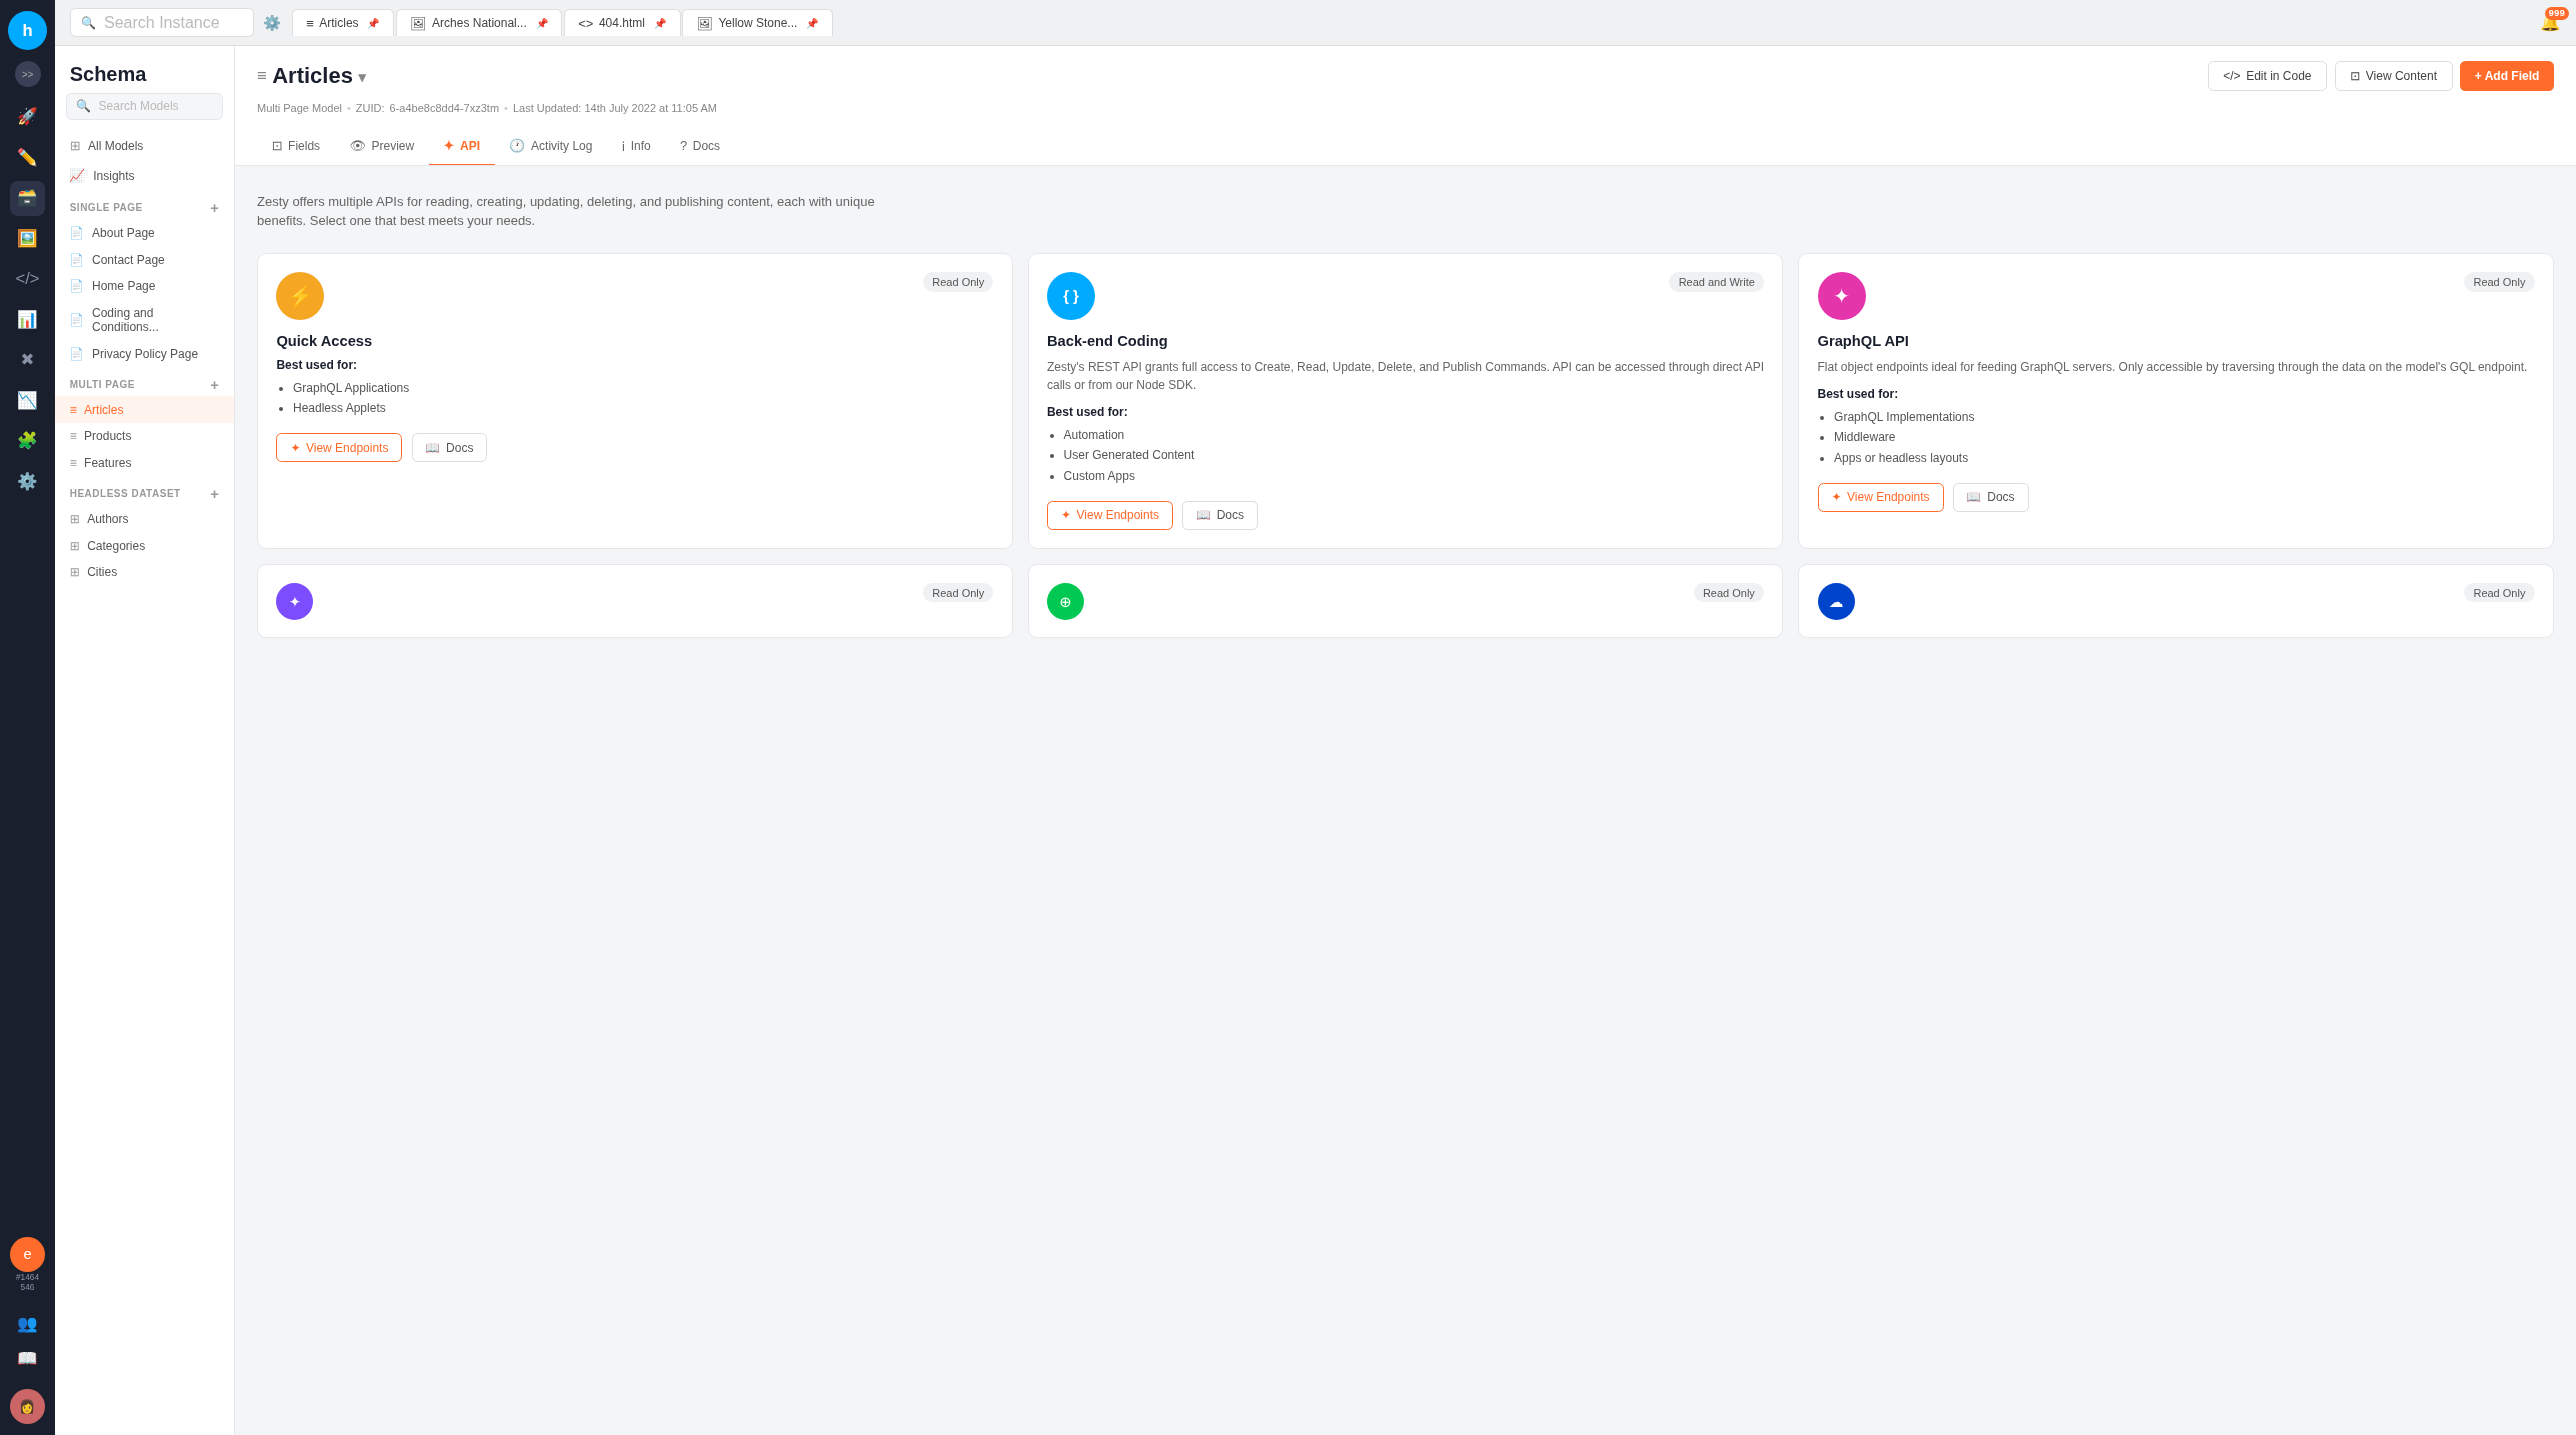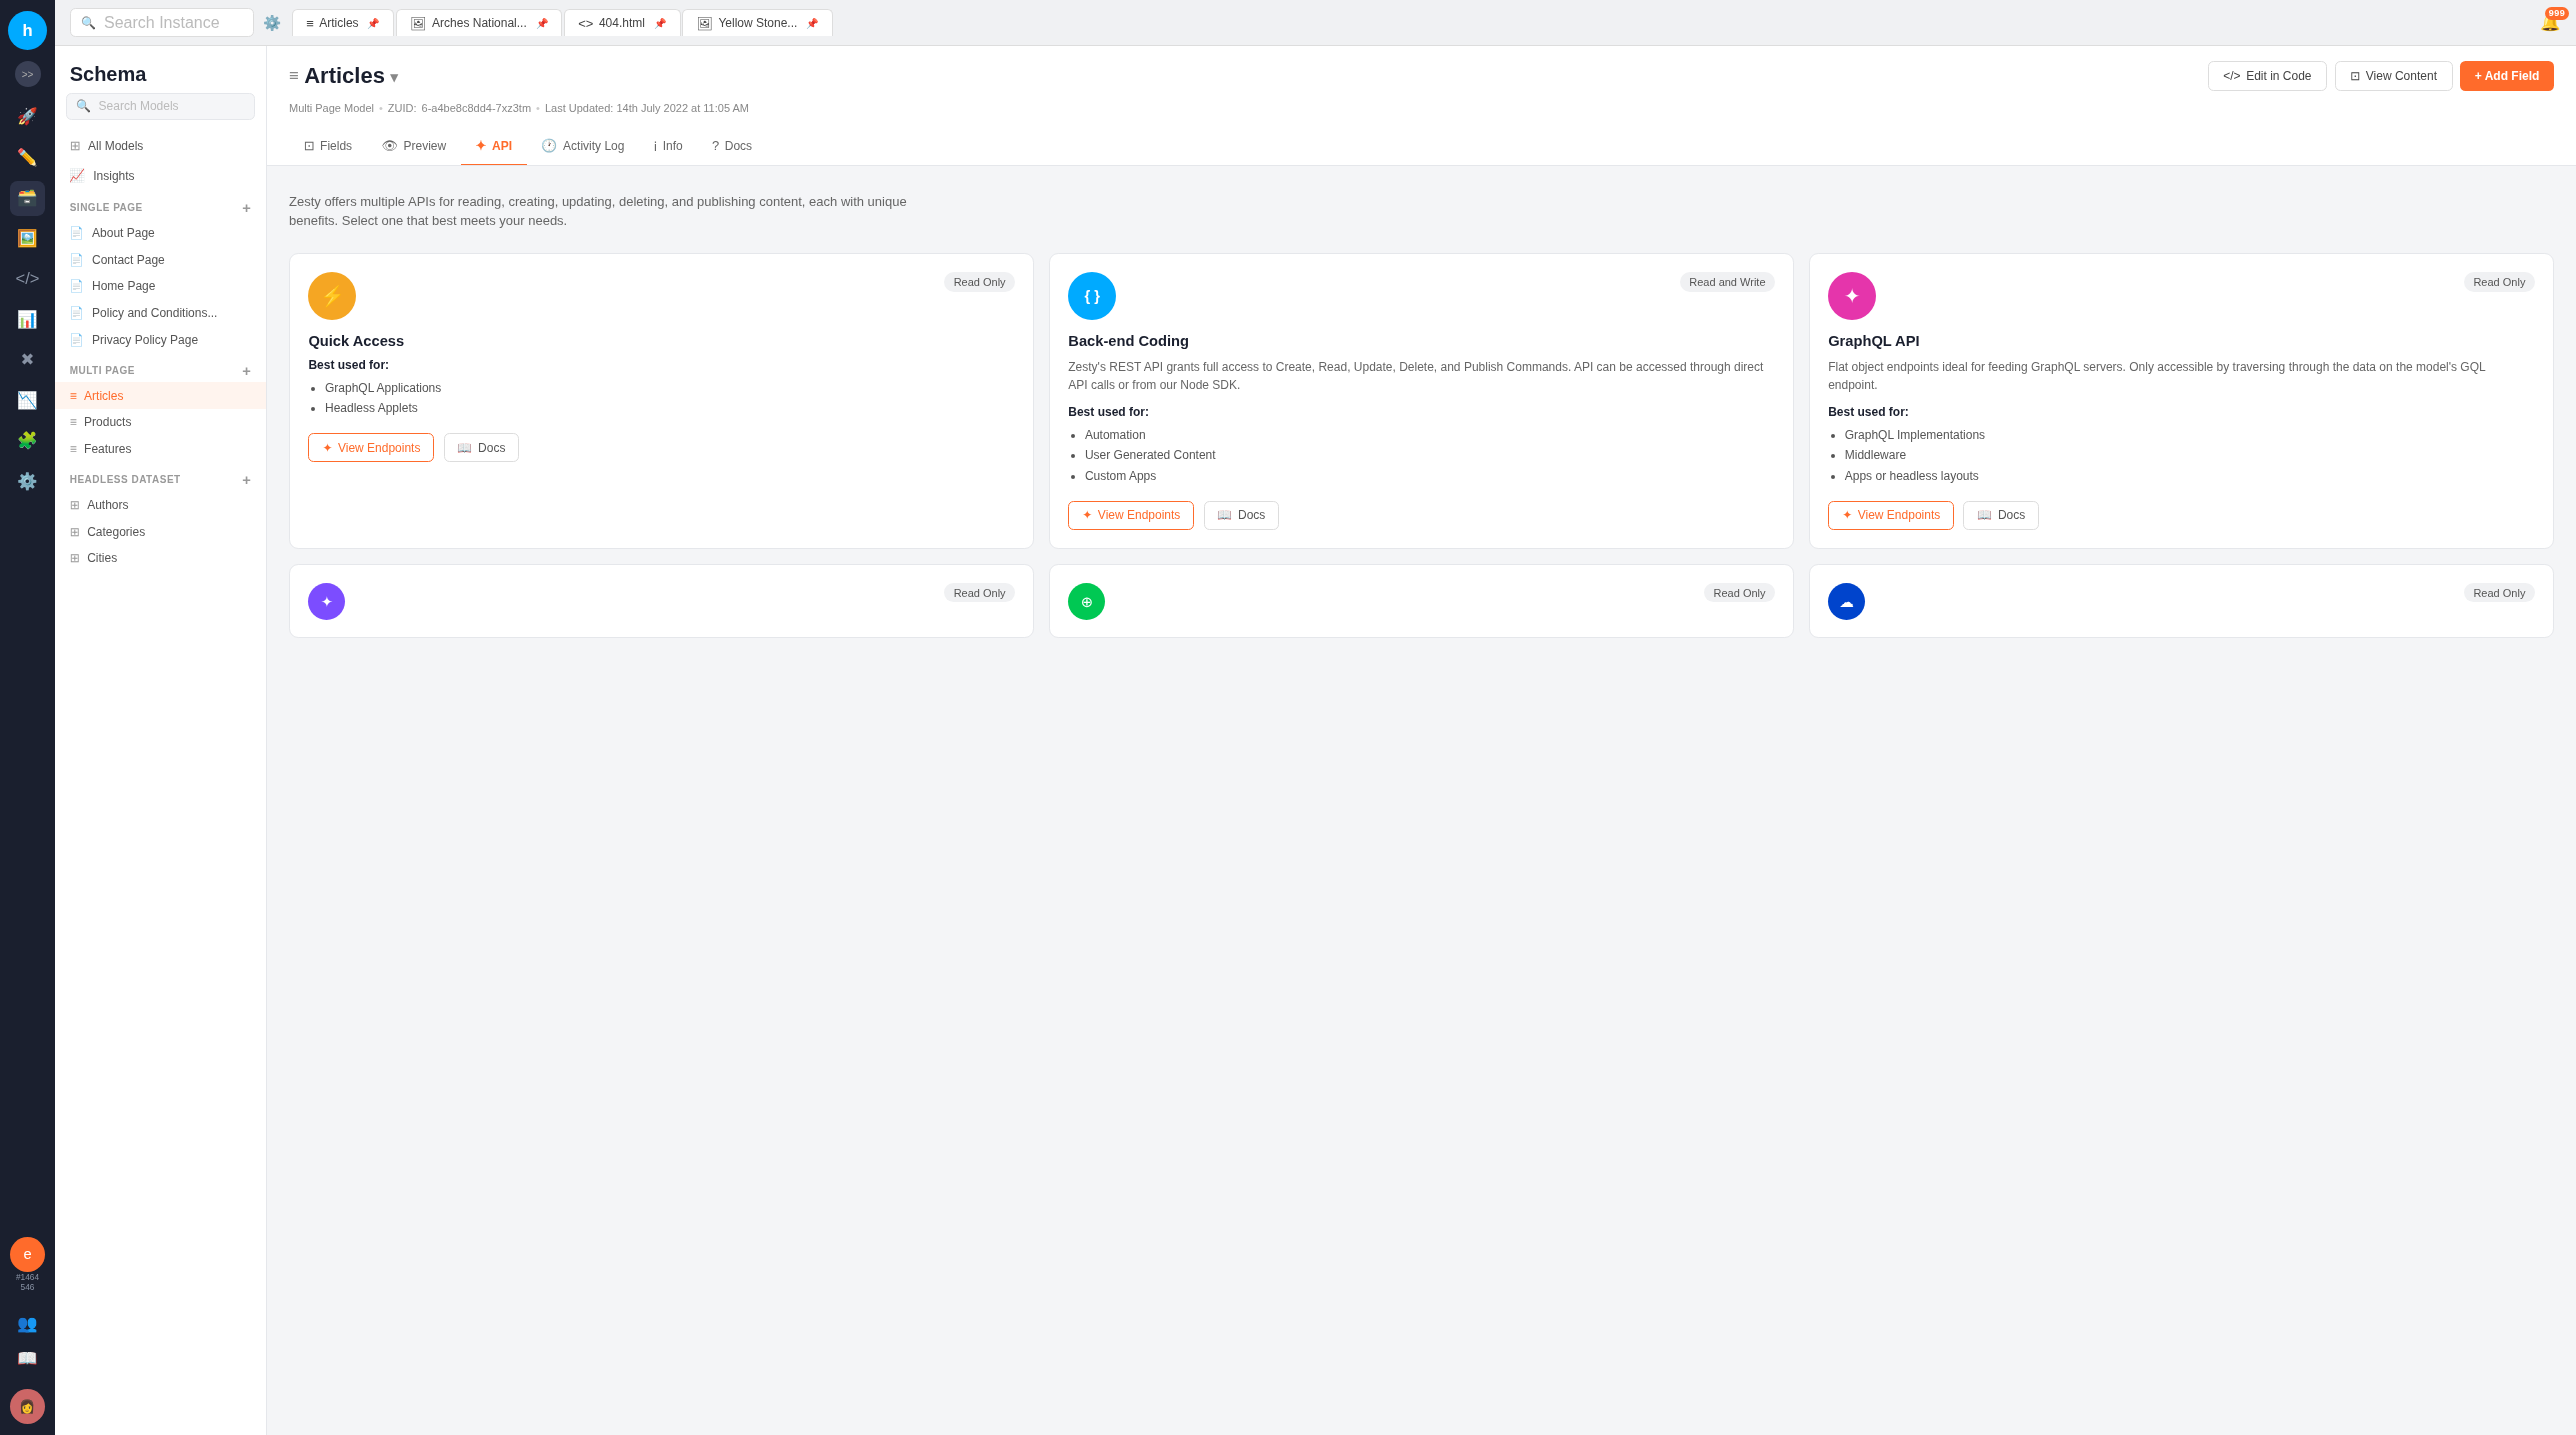--- a/index.html
+++ b/index.html
@@ -82,21 +82,21 @@
     }
     .filter-icon { color: #666; font-size: 14.7px; cursor: pointer; }
 
     
     .content-area {
       display: flex; flex: 1; overflow: hidden;
     }
 
     
     .sidebar {
-      width: 212px; background: white; border-right: 0.9px solid #e5e7eb;
+      width: 180px; background: white; border-right: 0.9px solid #e5e7eb;
       display: flex; flex-direction: column; overflow-y: auto; flex-shrink: 0;
     }
     .sidebar-header { padding: 16.6px 14.7px 7.4px; font-size: 20px; font-weight: 700; color: #1a1f2e; }
     .sidebar-search {
       display: flex; align-items: center; gap: 7.4px;
       background: #f5f6f8; border: 0.9px solid #e5e7eb; border-radius: 5.5px;
       padding: 5.5px 9.2px; margin: 0 11px 11px; color: #999; font-size: 12px;
     }
     .sidebar-link {
       display: flex; align-items: center; gap: 7.4px;
@@ -313,21 +313,21 @@
       <div class="sidebar-item">
         <span class="item-icon">📄</span>
         <span>Contact Page</span>
       </div>
       <div class="sidebar-item">
         <span class="item-icon">📄</span>
         <span>Home Page</span>
       </div>
       <div class="sidebar-item">
         <span class="item-icon">📄</span>
-        <span>Policy and Conditions...</span>
+        <span>Coding and Conditions...</span>
       </div>
       <div class="sidebar-item">
         <span class="item-icon">📄</span>
         <span>Privacy Policy Page</span>
       </div>
 
       <div class="section-header">
         <span>MULTI PAGE</span>
         <span class="add-btn">+</span>
       </div>

